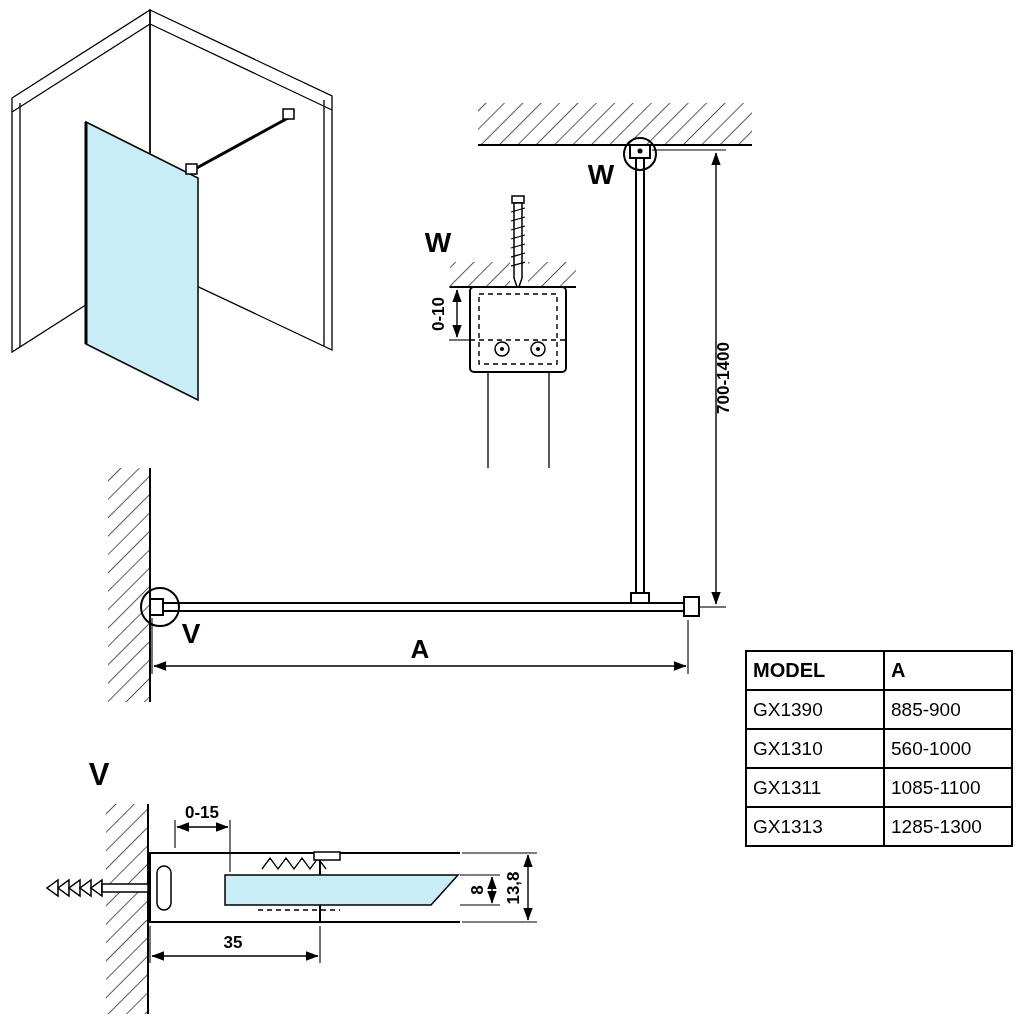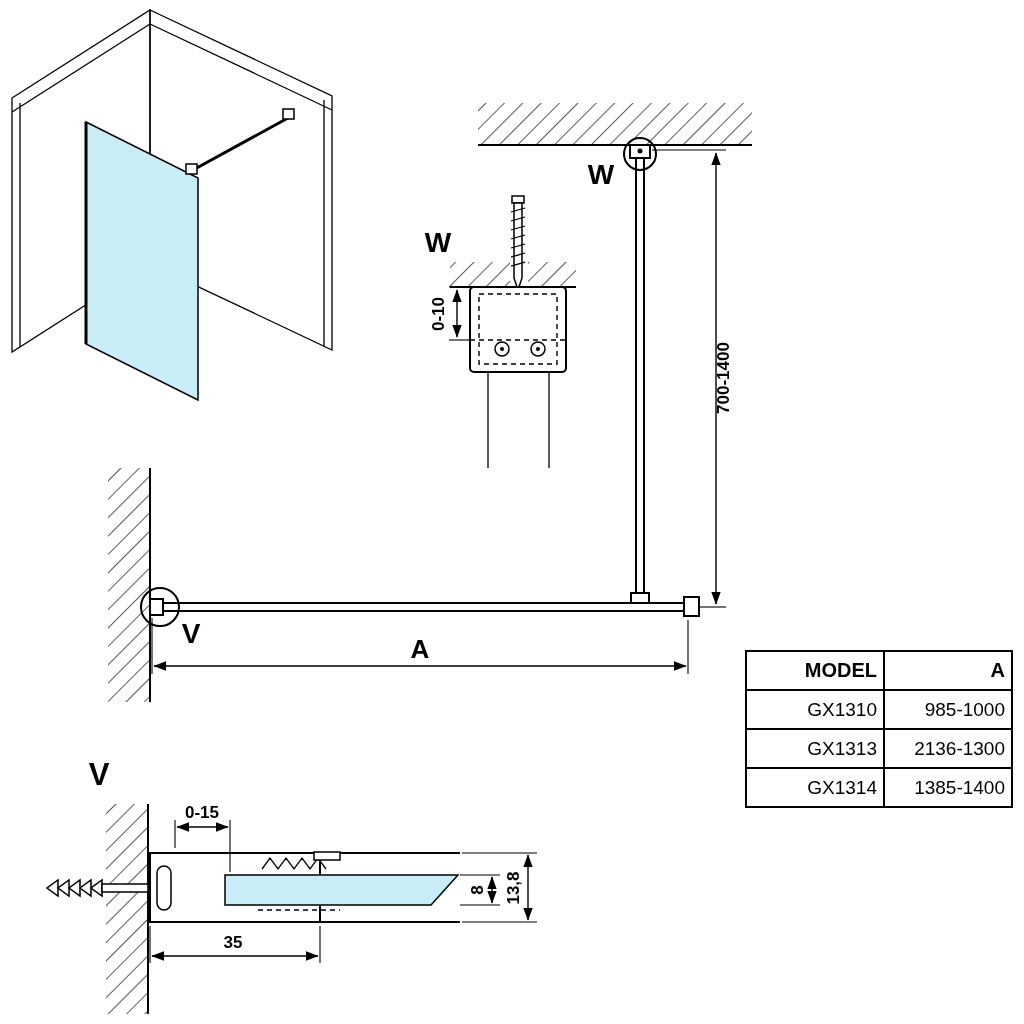--- a/index.html
+++ b/index.html
@@ -23,21 +23,21 @@
   .dimln{stroke:#000;stroke-width:1.4;fill:none;}
   .wht{fill:#fff;stroke:#000;stroke-width:2;}
   .wht15{fill:#fff;stroke:#000;stroke-width:1.5;}
   .glass{fill:var(--glass);stroke:#000;stroke-width:1.5;}
   .blk{fill:#000;stroke:none;}
   #model-table{
     position:absolute;left:745px;top:650px;
     border-collapse:collapse;font-size:19px;color:#000;
   }
   #model-table th,#model-table td{
-    border:2px solid #000;height:37px;text-align:right;
+    border:2px solid #000;height:37px;text-align:left;
     vertical-align:middle;padding:0 6px;background:#fff;
   }
   #model-table th{font-weight:bold;font-size:20px;}
   #model-table col.c-model{width:138px;}
   #model-table col.c-a{width:128px;}
 </style>
 </head>
 <body>
 
 <svg width="1024" height="1024" viewBox="0 0 1024 1024">
@@ -207,25 +207,29 @@
       <col class="c-a">
     </colgroup>
   <thead>
     <tr>
       <th>MODEL</th>
       <th>A</th>
     </tr>
   </thead>
   <tbody>
       <tr>
+        <td>GX1390</td>
+        <td>885-900</td>
+      </tr>
+      <tr>
         <td>GX1310</td>
-        <td>985-1000</td>
+        <td>560-1000</td>
+      </tr>
+      <tr>
+        <td>GX1311</td>
+        <td>1085-1100</td>
       </tr>
       <tr>
         <td>GX1313</td>
-        <td>2136-1300</td>
-      </tr>
-      <tr>
-        <td>GX1314</td>
-        <td>1385-1400</td>
+        <td>1285-1300</td>
       </tr>
     </tbody>
 </table>
 
 </body></html>

